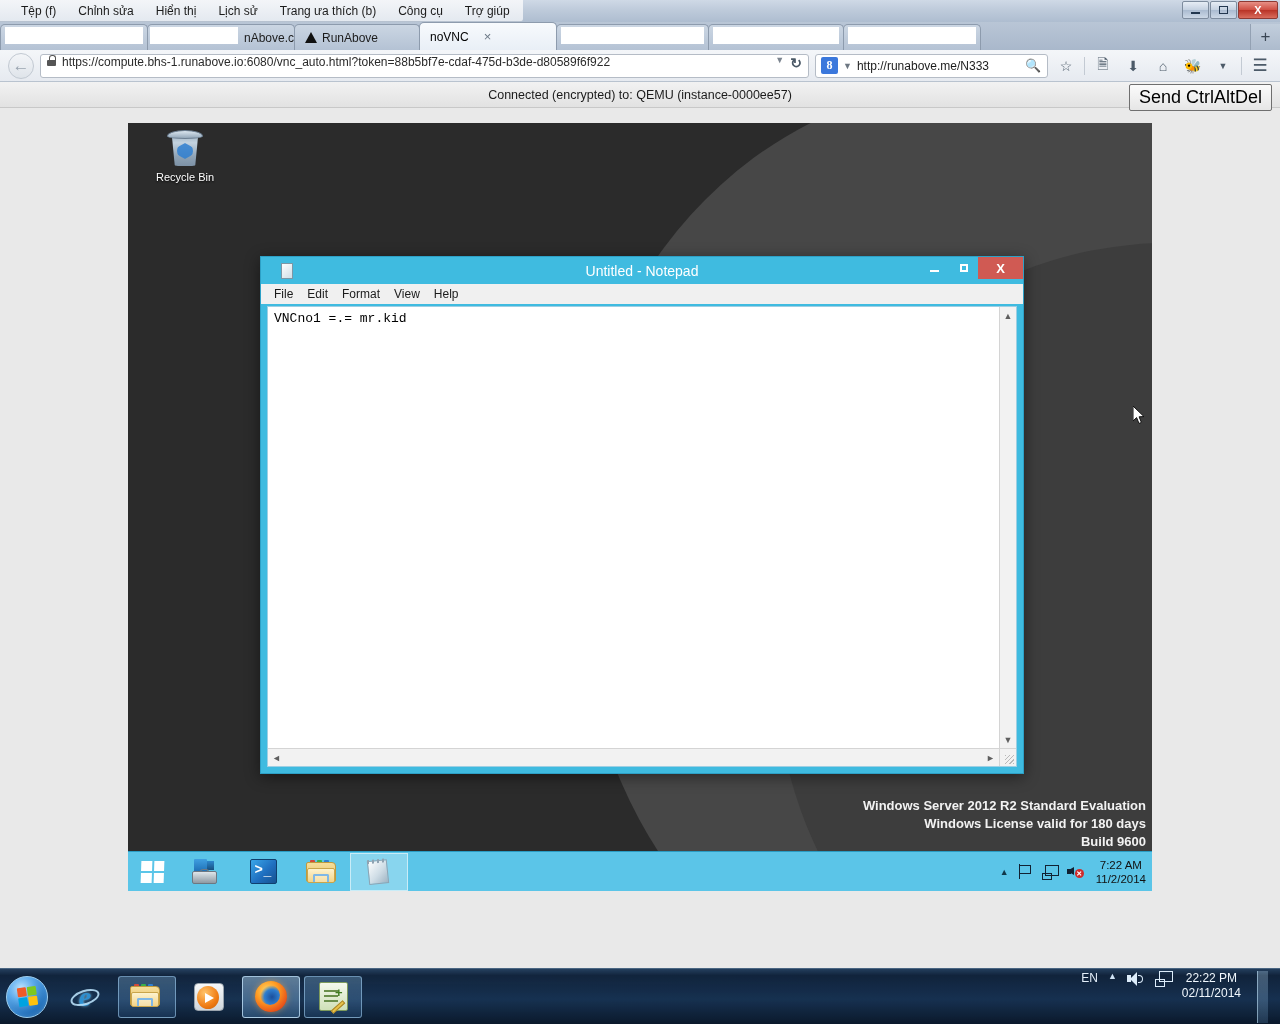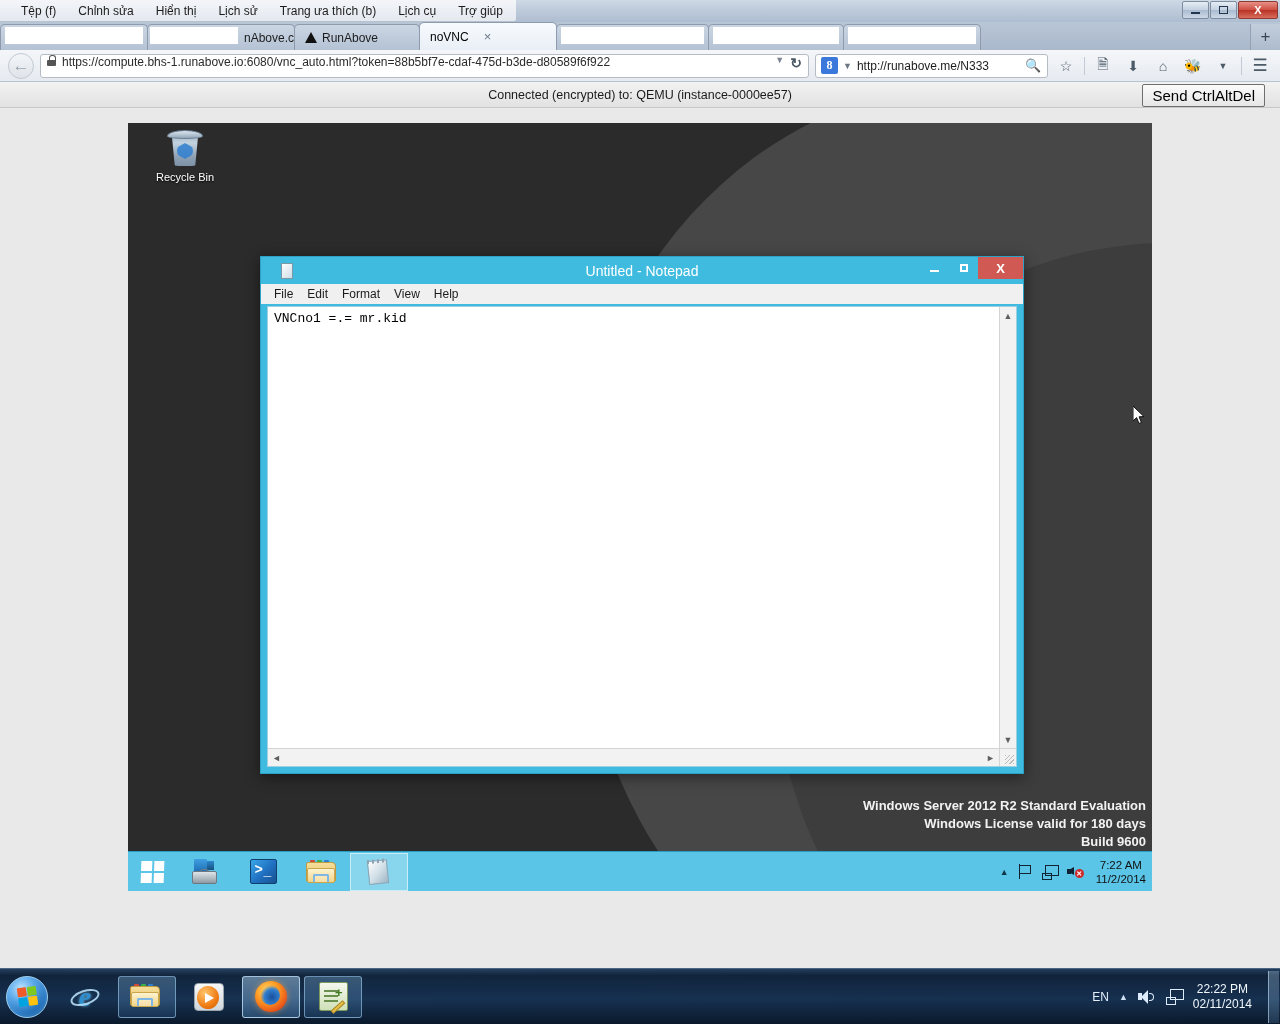--- a/index.html
+++ b/index.html
@@ -155,22 +155,22 @@
   
   .vnc-page { position: relative; width: 1280px; height: 886px; background: #e9e9e9; }
   .vnc-statusbar {
     position: relative; height: 26px; width: 1280px;
     background: linear-gradient(180deg,#f2f2f2 0%, #e2e2e2 100%);
     border-bottom: 1px solid #c8c8c8;
     display: flex; align-items: center; justify-content: center;
   }
   .vnc-status-text { font-size: 12.5px; color: #1b1b1b; }
   .btn-ctrlaltdel {
-    position: absolute; right: 15px; top: 2px;
-    font-size: 15px; padding: 2px 9px;
+    position: absolute; right: 8px; top: 2px;
+    font-size: 18px; padding: 2px 9px;
     background: linear-gradient(180deg,#fbfbfb,#e6e6e6);
     border: 1px solid #6f6f6f; border-radius: 2px; color: #000;
   }
 
   
   .guest-desktop {
     position: absolute; left: 128px; top: 123px; width: 1024px; height: 768px;
     background: #2b2b2b; overflow: hidden;
   }
   .guest-bg-curve {
@@ -424,21 +424,21 @@
   .ic-npp .pencil {
     position:absolute; right:1px; bottom:1px; width:16px; height:4px; background:#e8c34a;
     transform: rotate(-42deg); border:1px solid #a8842a;
   }
   .ic-npp .lines {
     position:absolute; left:4px; top:7px; width:14px; height:14px;
     background: repeating-linear-gradient(180deg,#6b8f4c 0 1.5px, transparent 1.5px 5px);
   }
 
   .host-tray {
-    margin-left: auto; display: flex; align-items: center; gap: 10px; padding-right: 1px;
+    margin-left: auto; display: flex; gap: 10px; padding-right: 12px;
     color: #e8f2fb; font-size: 12px;
   }
   .tray-lang { font-size: 12px; color: #e3eef9; }
   .tray-caret { font-size: 9px; color: #cfe2f5; }
   .h-vol { width: 18px; height: 16px; position: relative; }
   .h-vol .s1 { position:absolute; left:0; top:4px; width:4px; height:7px; background:#dcecfa; }
   .h-vol .s2 { position:absolute; left:3px; top:1px; width:0;height:0;
                border-top:7px solid transparent; border-bottom:7px solid transparent; border-right:7px solid #dcecfa; }
   .h-vol .w1 { position:absolute; left:11px; top:4px; width:5px; height:8px;
                border:1.5px solid #dcecfa; border-left:none; border-radius:0 6px 6px 0; }
@@ -461,21 +461,21 @@
 
   <div class="ff-window">
 
     <div class="ff-titlebar">
       <div class="ff-menubar">
         <div class="ff-menu-item">Tệp (f)</div>
         <div class="ff-menu-item">Chỉnh sửa</div>
         <div class="ff-menu-item">Hiển thị</div>
         <div class="ff-menu-item">Lịch sử</div>
         <div class="ff-menu-item">Trang ưa thích (b)</div>
-        <div class="ff-menu-item">Lịch cụ</div>
+        <div class="ff-menu-item">Công cụ</div>
         <div class="ff-menu-item">Trợ giúp</div>
       </div>
       <div class="winbtns">
         <div class="winbtn">
             <span class="glyph-min"></span>
           </div>
         <div class="winbtn">
             <span class="glyph-restore"></span>
           </div>
         <div class="winbtn close">X</div>

